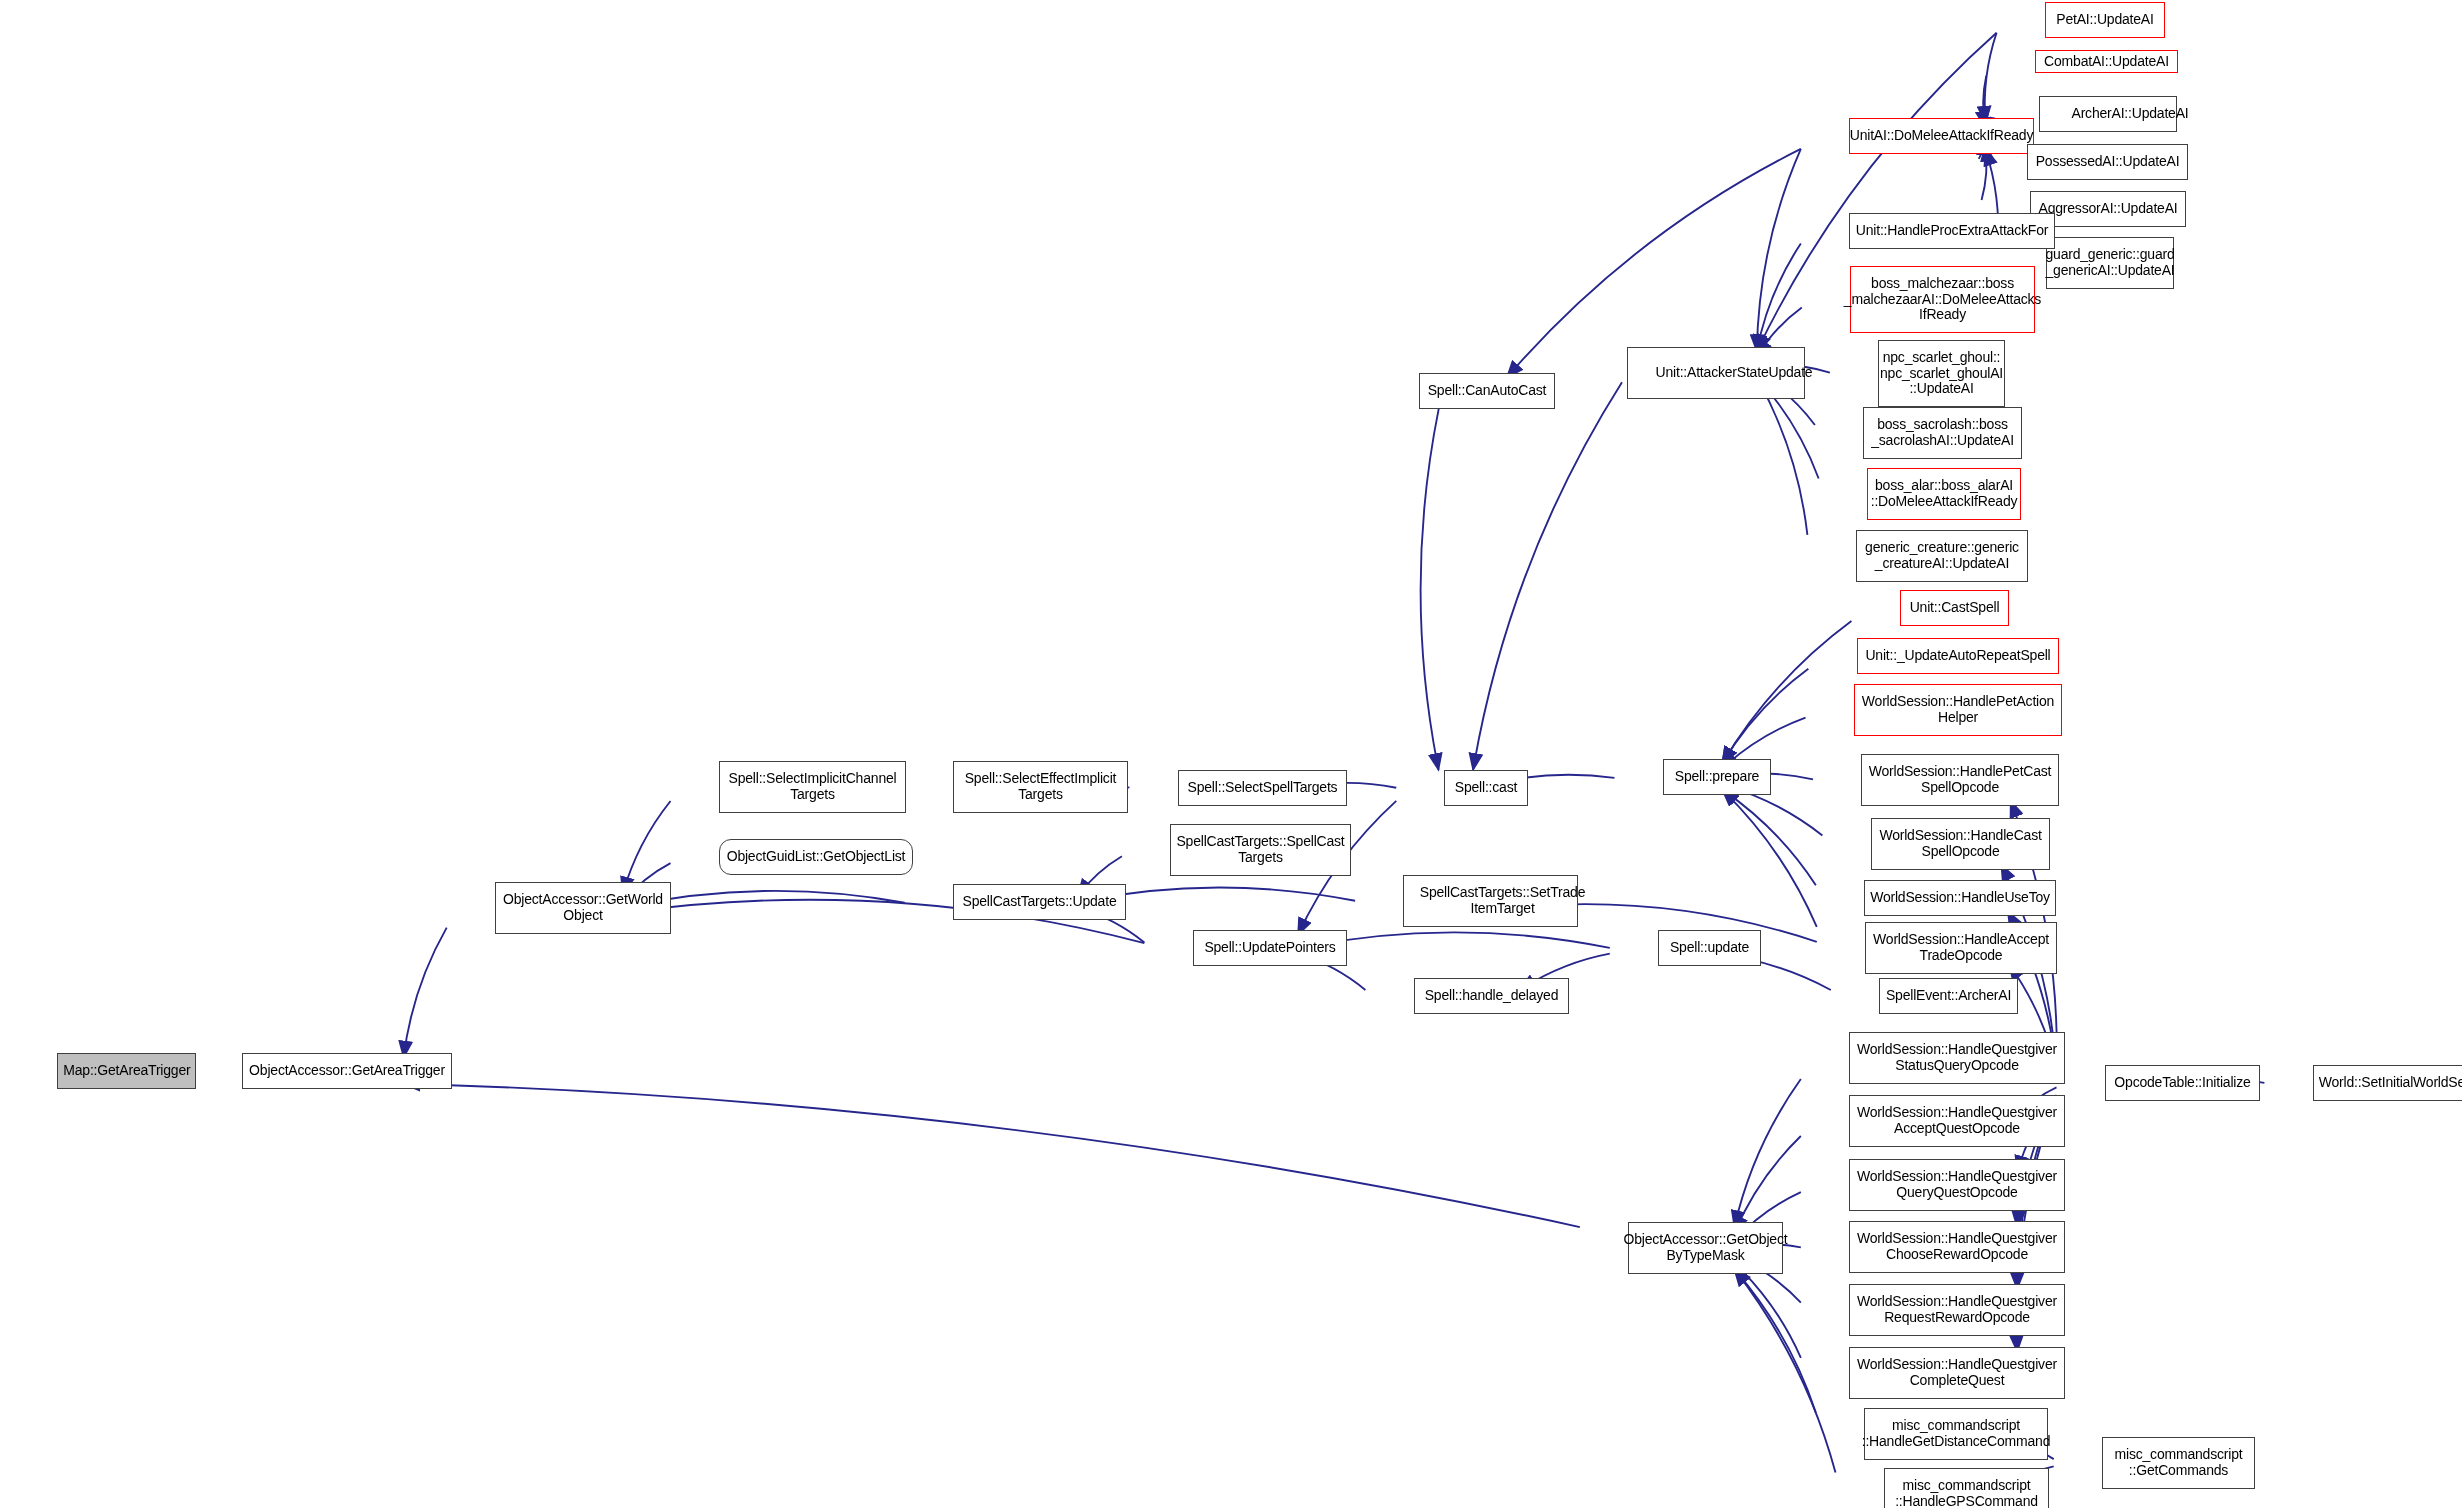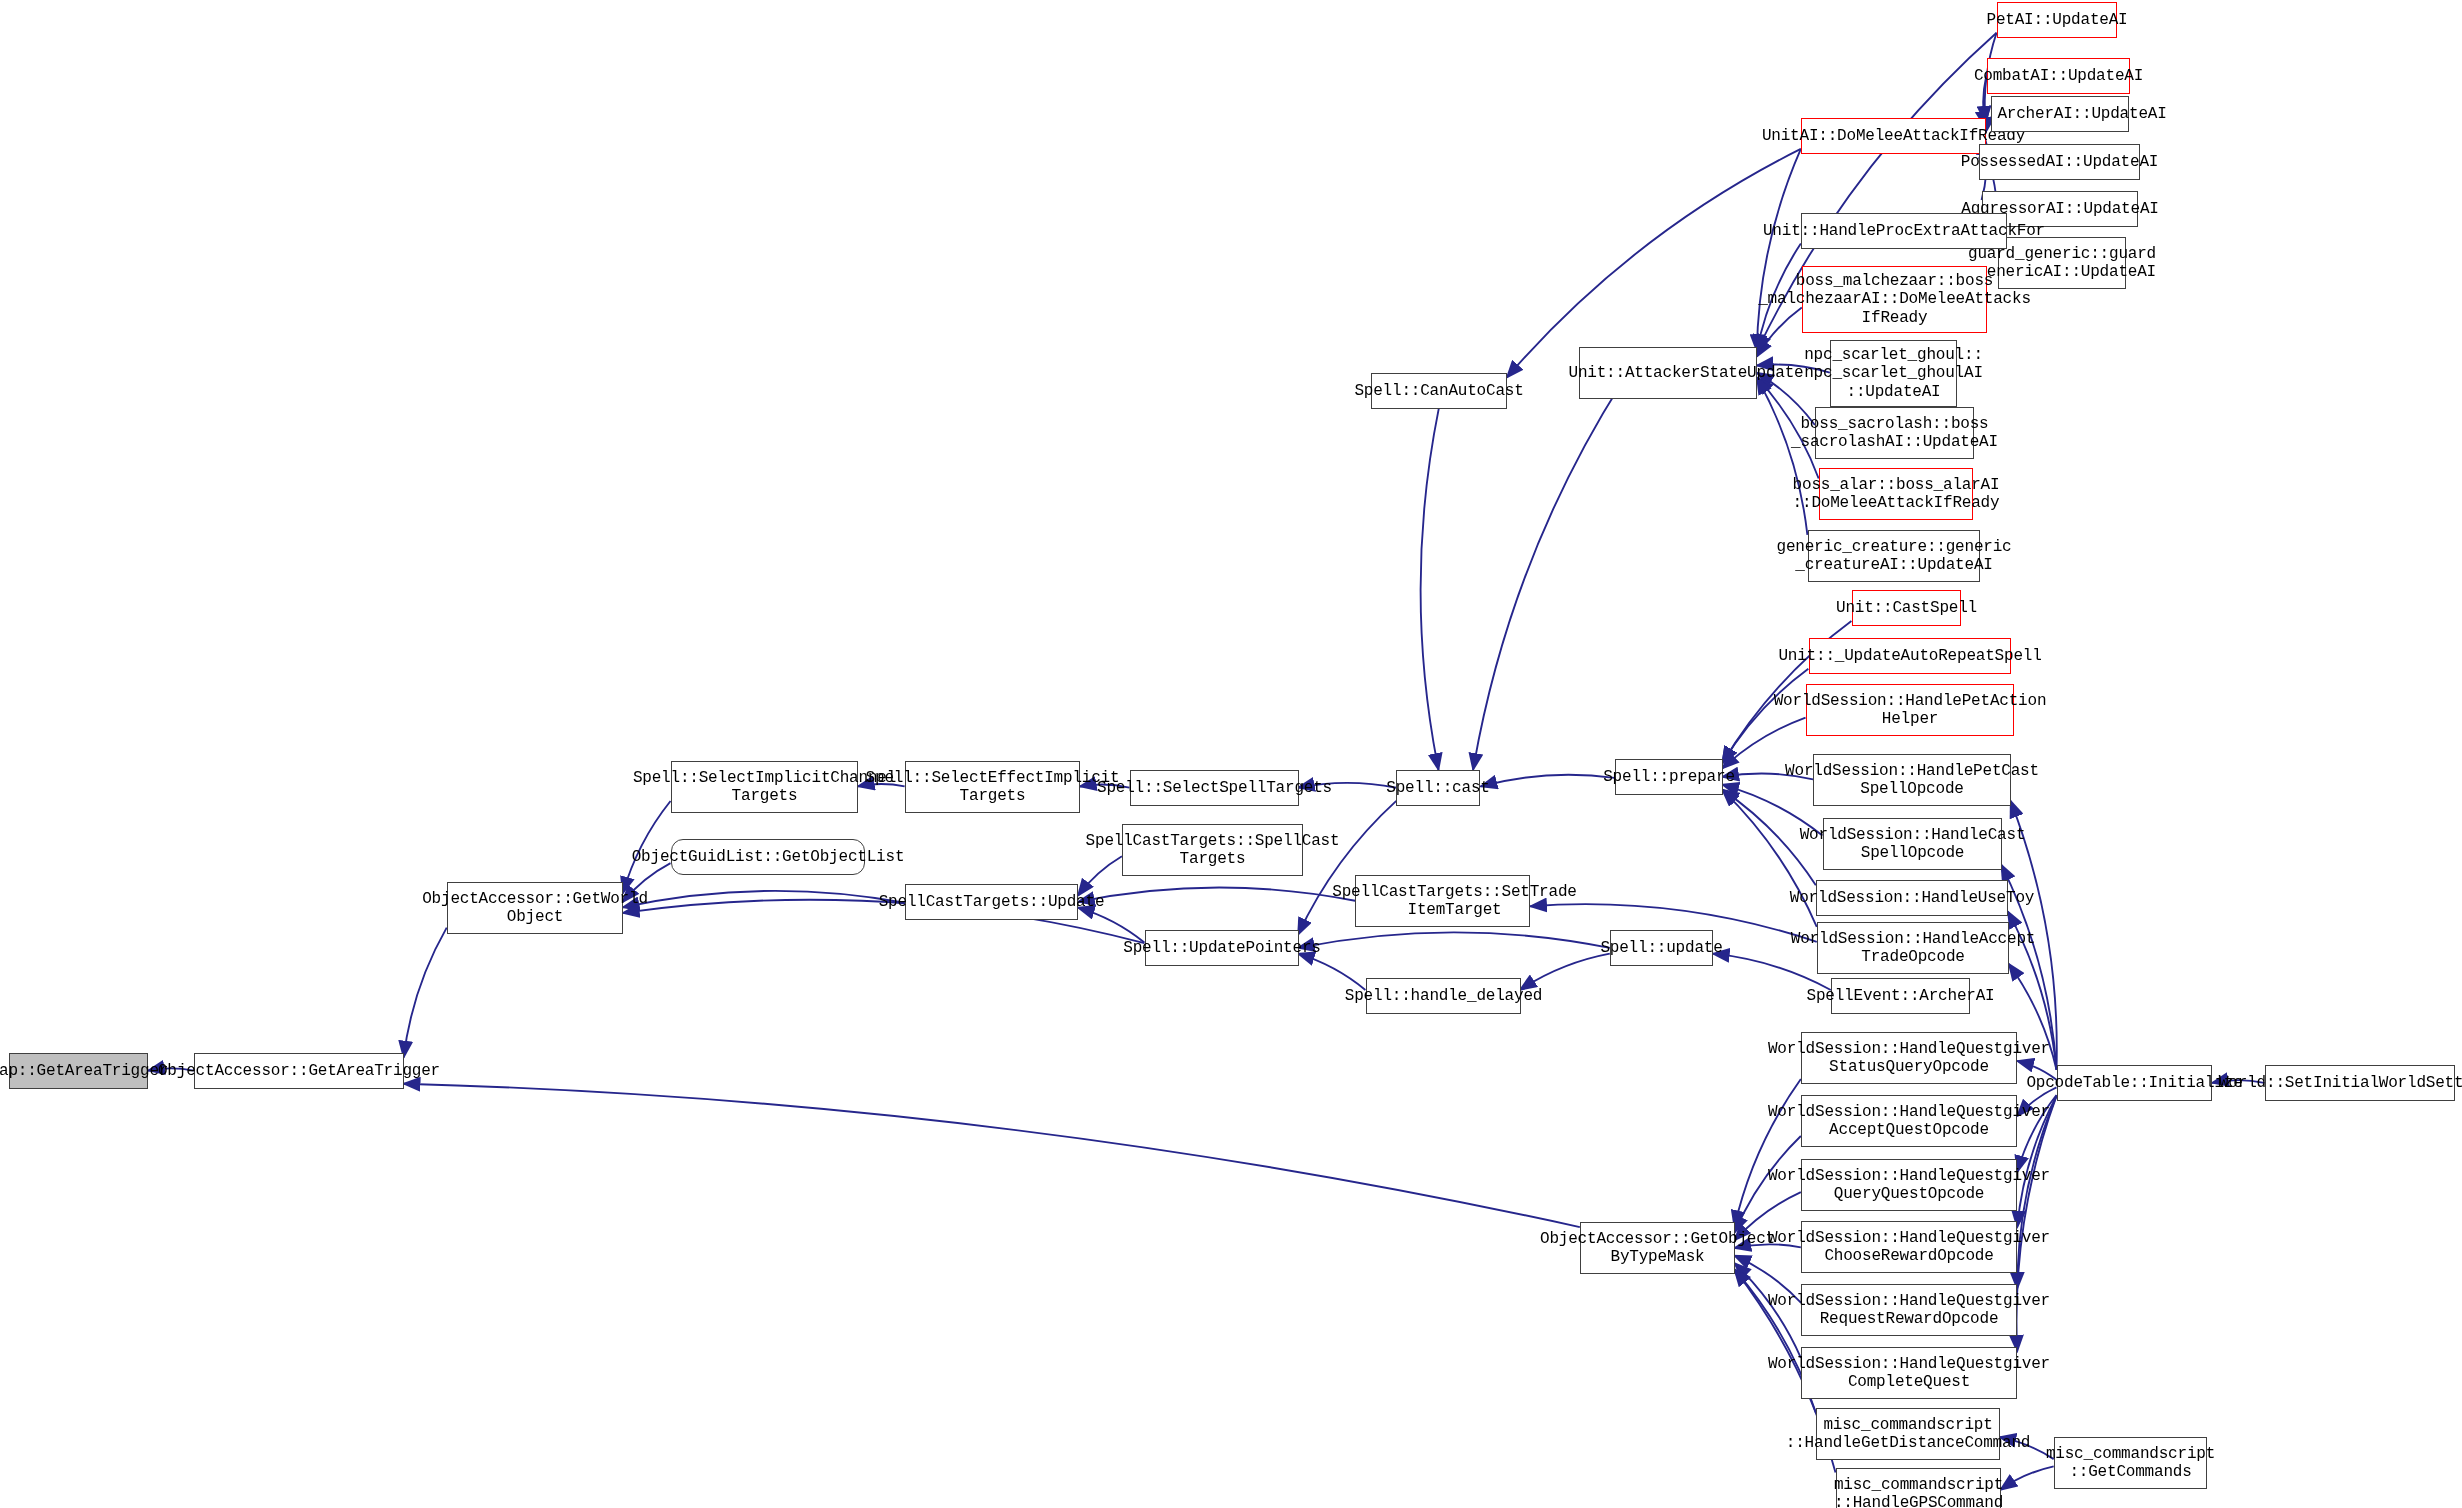--- a/index.html
+++ b/index.html
@@ -2,21 +2,21 @@
 <html style="font-size:15px"><head>
 <meta charset="utf-8">
 <style>
   html,body{margin:0;padding:0;background:#ffffff;}
   #canvas{position:relative;width:2462px;height:1509px;background:#ffffff;
           font-family:"DejaVu Sans", sans-serif;}
   svg.edges{position:absolute;left:0;top:0;width:2462px;height:1509px;overflow:visible;}
   .node{position:absolute;box-sizing:border-box;display:flex;align-items:center;
         justify-content:center;text-align:center;background:#ffffff;
         border:1.5px solid #404040;color:#000000;line-height:1.14;
-        font-family:Liberation Mono, monospace;font-size:16px;letter-spacing:-0.2px;}
+        font-family:Liberation Sans, sans-serif;font-size:14px;letter-spacing:-0.2px;margin-left:48px;}
   .node.red{border-color:#ff0000;}
   .node.root{background:#bfbfbf;border-color:#404040;}
   .node span{display:block;padding:0 4.7px;}
 </style>
 </head>
 <body>
 
 <div id="canvas">
   <svg class="edges" id="edge-layer" viewBox="0 0 2629 1611" preserveAspectRatio="none">
     <defs>
@@ -203,21 +203,21 @@
       </div>
       <div class="node" style="left: 1579px; top: 347px; width: 178px; height: 52px; padding-left: 36px;">
         <span>Unit::AttackerStateUpdate</span>
       </div>
       <div class="node red" style="left: 1801px; top: 118px; width: 185px; height: 36px;">
         <span>UnitAI::DoMeleeAttackIfReady</span>
       </div>
       <div class="node red" style="left: 1997px; top: 1.9px; width: 120px; height: 36px;">
         <span>PetAI::UpdateAI</span>
       </div>
-      <div class="node red" style="left: 1987px; top: 58px; width: 143px; height: 36px; text-align: center;">
+      <div class="node red" style="left: 1987px; top: 50px; width: 143px; height: 23px; text-align: center;">
         <span>CombatAI::UpdateAI</span>
       </div>
       <div class="node" style="left: 1991px; top: 96px; width: 138px; height: 36px; padding-left: 44px;">
         <span>ArcherAI::UpdateAI</span>
       </div>
       <div class="node" style="left: 1979px; top: 144px; width: 161px; height: 36px;">
         <span>PossessedAI::UpdateAI</span>
       </div>
       <div class="node" style="left: 1982px; top: 191px; width: 156px; height: 36px; align-items: center;">
         <span>AggressorAI::UpdateAI</span>

